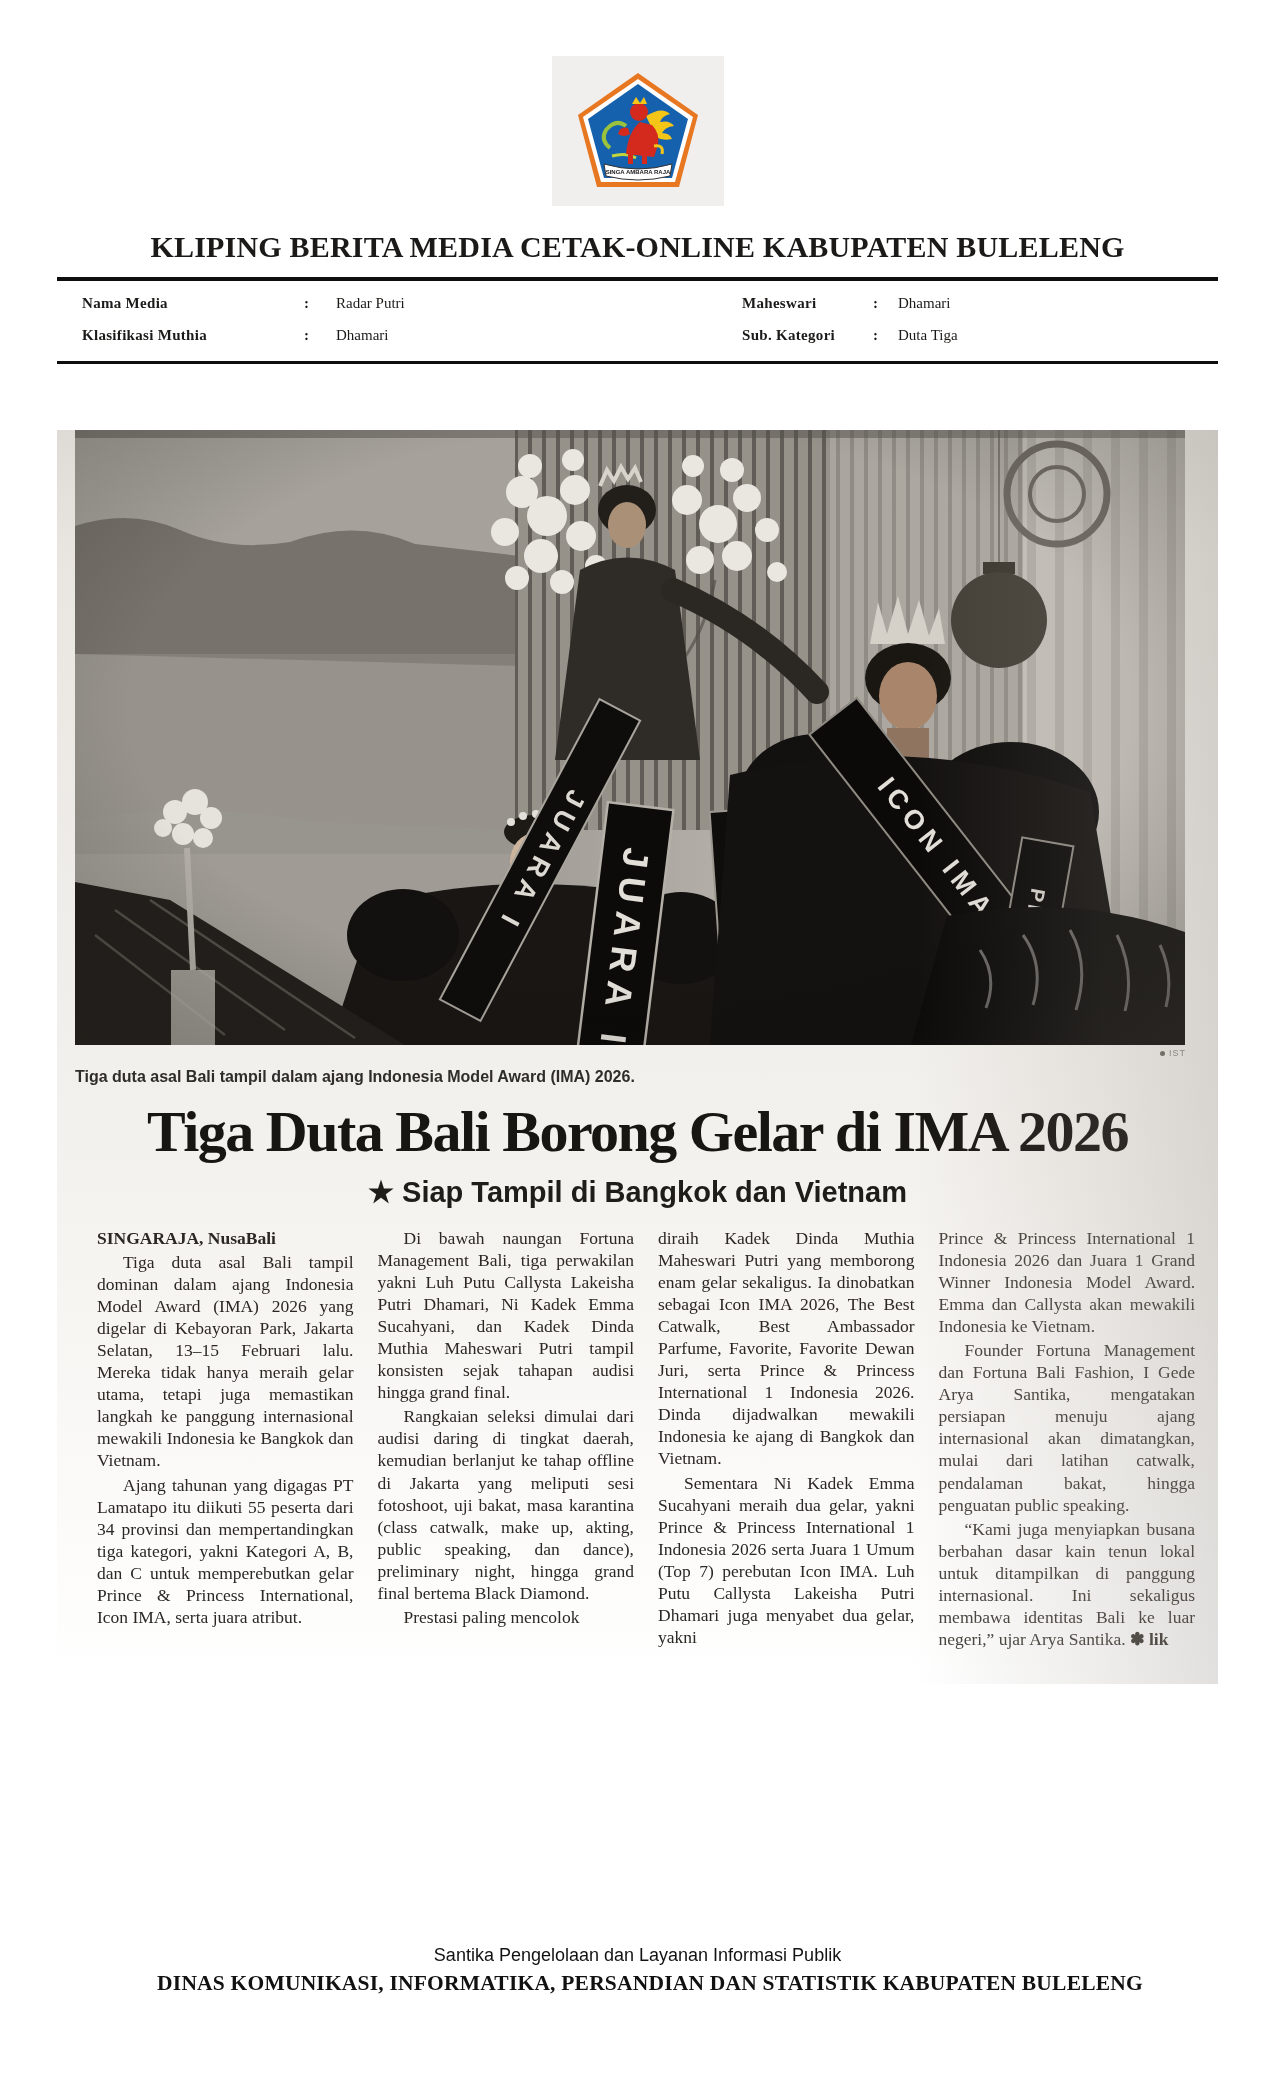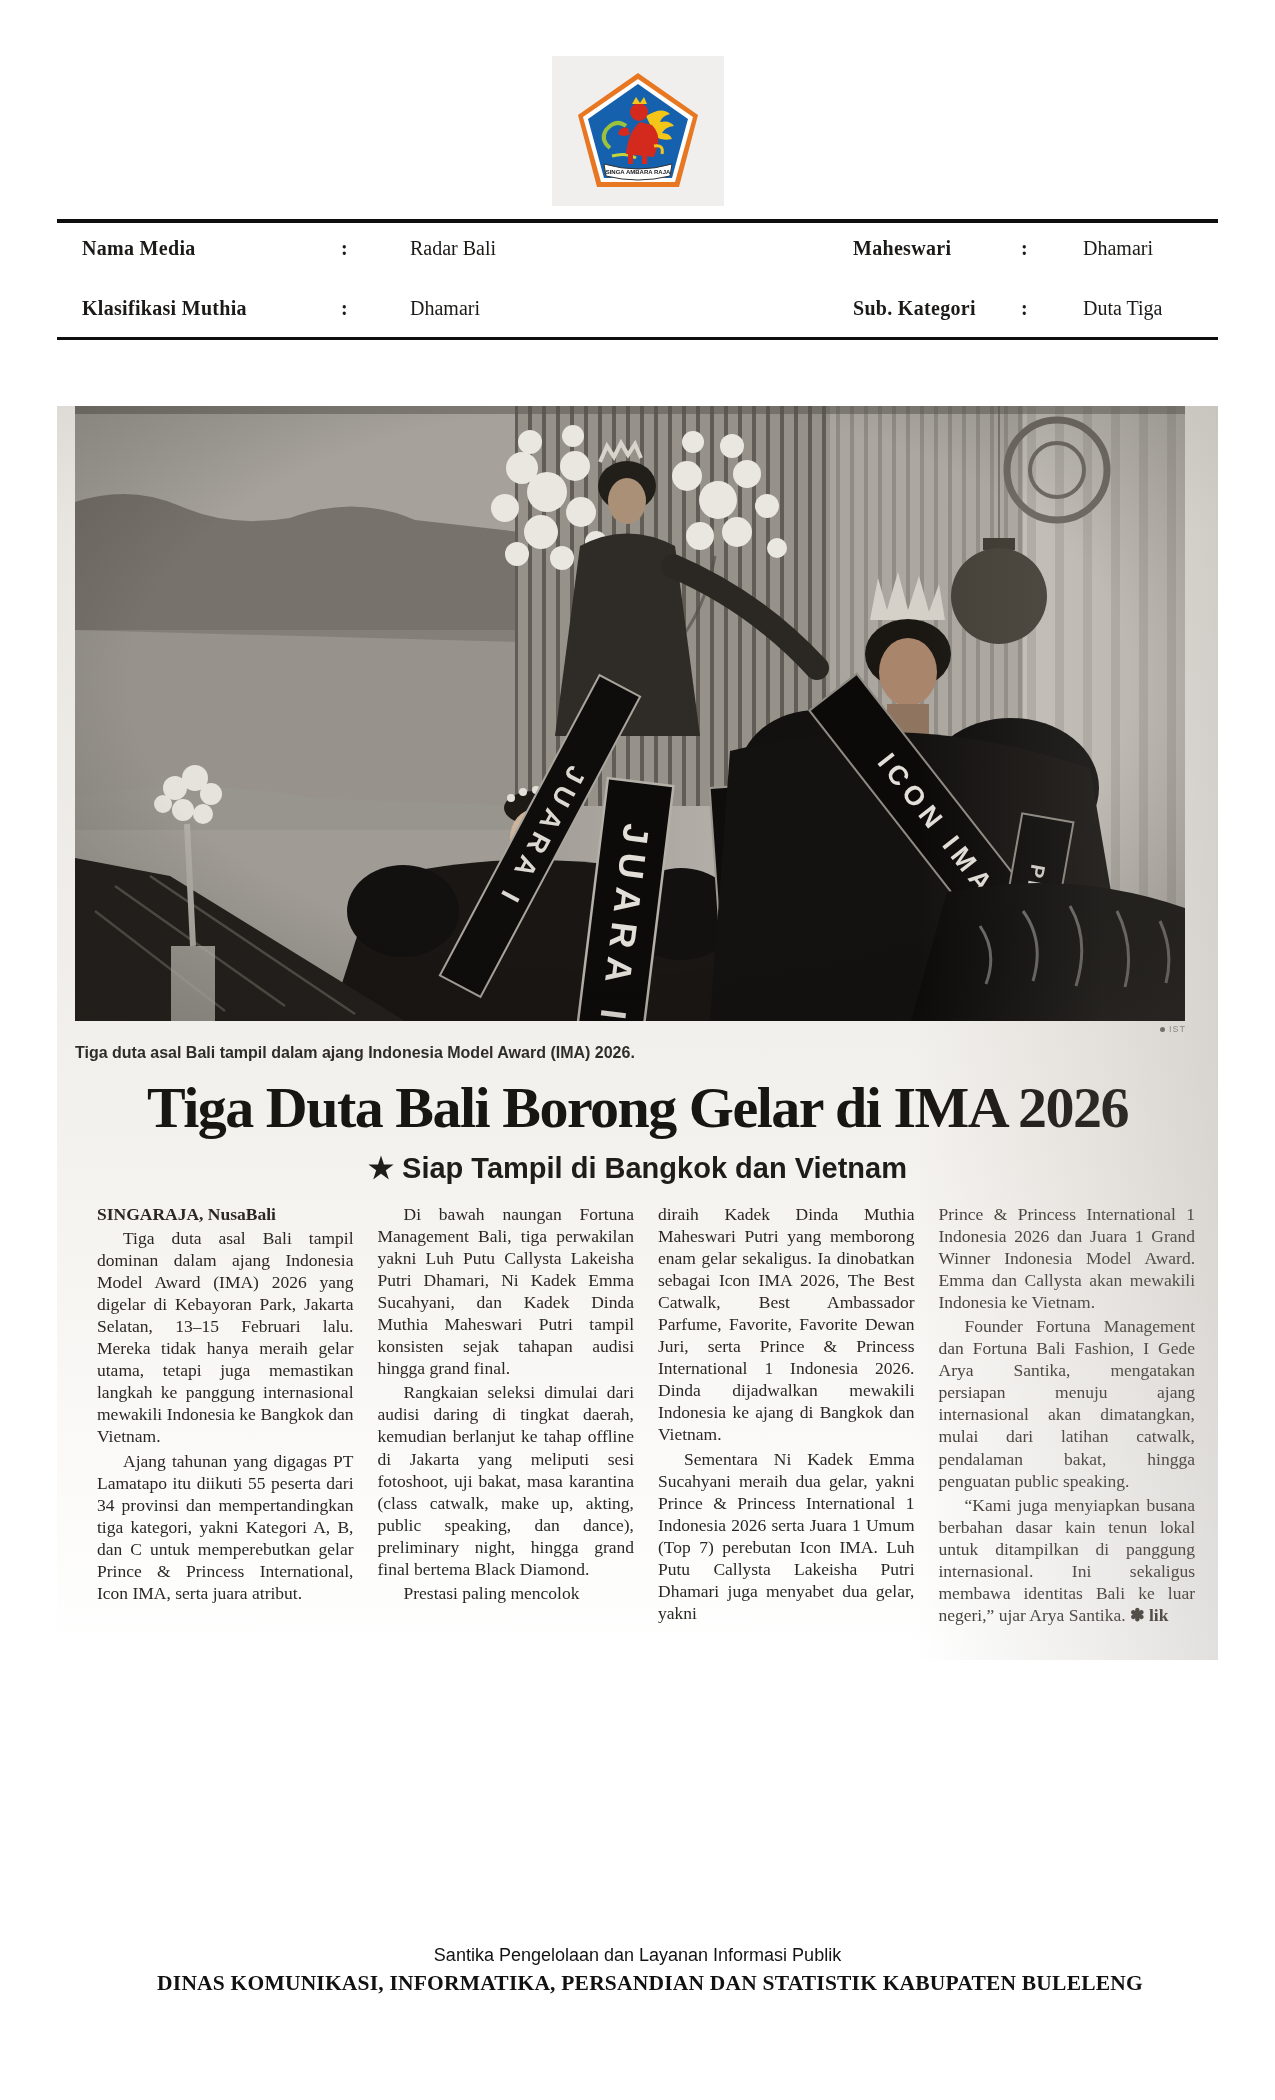--- a/index.html
+++ b/index.html
@@ -9,21 +9,21 @@
   .logo-block{width:172px;height:150px;margin:56px auto 0;background:#f0efed;display:flex;align-items:center;justify-content:center;}
   .logo-block svg{display:block;}
 
   .title{margin:24px 0 0;text-align:center;font-size:30px;font-weight:bold;letter-spacing:.2px;white-space:nowrap;}
 
   .rule{border:0;background:#0e0e0e;}
   .rule.thick{height:4px;margin-top:13px;}
   .rule.thin{height:3px;}
 
   .meta{display:grid;grid-template-columns:222px 32px 406px 131px 25px auto;
-        padding:14px 0 17px 25px;row-gap:15px;font-size:20px;align-items:baseline;gap:37px;}
+        padding:14px 0 17px 25px;row-gap:15px;font-size:15px;align-items:baseline;}
   .meta .label{font-weight:bold;letter-spacing:.3px;white-space:nowrap;}
   .meta .colon{font-weight:bold;}
   .meta .value{white-space:nowrap;}
 
   .clipping{position:relative;margin-top:66px;
     background:linear-gradient(180deg,#dedbd6 0%,#e9e6e1 10%,#efede9 38%,#f4f2ee 60%,#fbfaf8 85%,#ffffff 100%);
     padding-bottom:34px;}
   .clipping::after{content:"";position:absolute;inset:0;pointer-events:none;
     background:linear-gradient(90deg,rgba(0,0,0,0) 74%,rgba(150,144,136,.16) 90%,rgba(120,114,106,.22) 100%);}
   .photo{margin-left:18px;width:1110px;height:615px;background:#b9b5ae;overflow:hidden;}
@@ -75,27 +75,28 @@
         <path d="M78,74 q10,-2 8,8" fill="none" stroke="#f5c518" stroke-width="3"></path>
         <rect x="52" y="82" width="5" height="10" fill="#d42a1e"></rect>
         <rect x="66" y="82" width="5" height="10" fill="#d42a1e"></rect>
       </g>
 
       <path d="M28,92 q34,10 68,0 l-2,12 q-32,8 -64,0 Z" fill="#ffffff" stroke="#333333" stroke-width="1"></path>
       <text x="62" y="102" text-anchor="middle" font-size="6" font-weight="bold" font-family="'Liberation Sans',sans-serif" fill="#1a1a1a">SINGA AMBARA RAJA</text>
     </svg>
   </div>
 
+  <h1 class="title">KLIPING BERITA MEDIA CETAK-ONLINE KABUPATEN BULELENG</h1>
 
   <div class="rule thick"></div>
 
   <div class="meta">
     <span class="label">Nama Media</span>
     <span class="colon">:</span>
-    <span class="value">Radar Bali</span>
+    <span class="value">Radar Putri</span>
     <span class="label">Maheswari</span>
     <span class="colon">:</span>
     <span class="value">Dhamari</span>
 
     <span class="label">Klasifikasi Muthia</span>
     <span class="colon">:</span>
     <span class="value">Dhamari</span>
     <span class="label">Sub. Kategori</span>
     <span class="colon">:</span>
     <span class="value">Duta Tiga</span>

